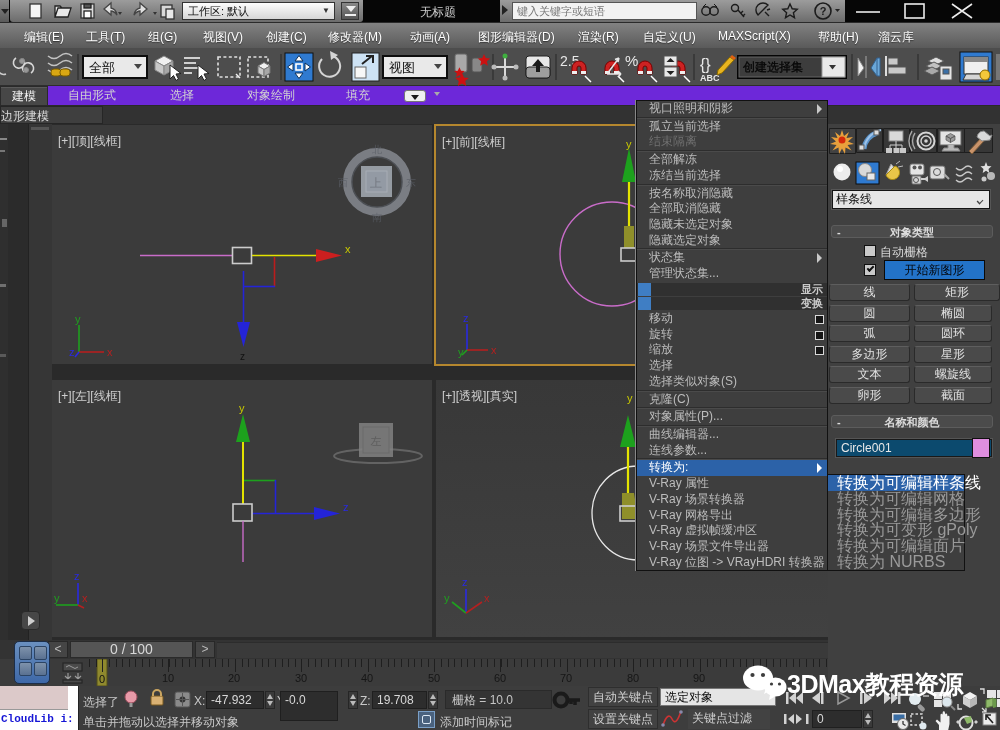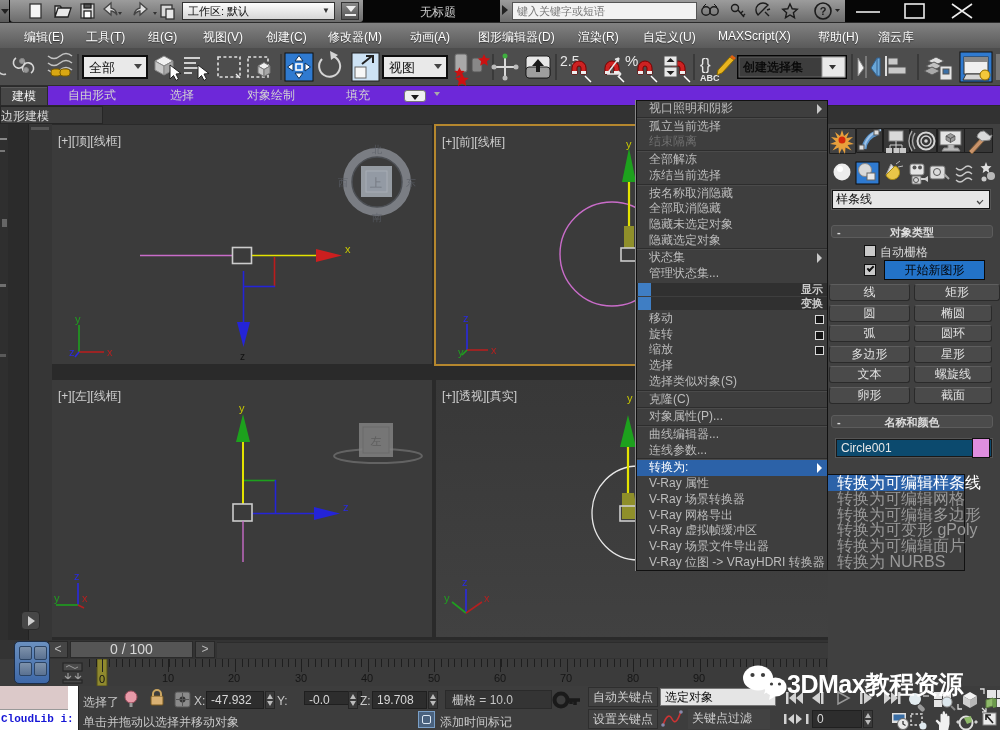--- a/index.html
+++ b/index.html
@@ -485,21 +485,21 @@
       <rect x="31" y="10" width="12" height="9" rx="1" fill="#d9b173" stroke="#7a5a20"></rect>
         <path d="M33 10 v-2 a4 4 0 0 1 8 0 v2" fill="none" stroke="#caa560" stroke-width="2"></path>
       <rect x="55" y="6" width="15" height="15" rx="2" fill="#8a8a8a" stroke="#555"></rect>
         <circle cx="62.5" cy="13.5" r="3" fill="#333"></circle>
         <path d="M62.5 7 v13 M56 13.5 h13" stroke="#555" stroke-width="1"></path>
     </svg>
     <div style="position:absolute;left:194px;top:8px;color:#c9c9c9;font-size:12px">X:</div>
     <div class="fld" style="left:206px;top:5px;width:58px;height:18px">-47.932</div>
     <div class="spinner" style="left:265px;top:5px"></div>
     <div style="position:absolute;left:277px;top:8px;color:#c9c9c9;font-size:12px">Y:</div>
-    <div class="fld" style="left:304px;top:5px;width:58px;height:14px">-0.0</div>
+    <div class="fld" style="left:280px;top:5px;width:58px;height:30px">-0.0</div>
     <div class="spinner" style="left:348px;top:5px"></div>
     <div style="position:absolute;left:360px;top:8px;color:#c9c9c9;font-size:12px">Z:</div>
     <div class="fld" style="left:372px;top:5px;width:55px;height:18px">19.708</div>
     <div class="spinner" style="left:428px;top:5px"></div>
     <div style="position:absolute;left:445px;top:4px;width:107px;height:19px;background:#343434;border:1px solid #2a2a2a;color:#c6c6c6;font-size:12px;line-height:18px;padding-left:6px">栅格 = 10.0</div>
     <div style="position:absolute;left:83px;top:28px;color:#c9c9c9;font-size:12px">单击并拖动以选择并移动对象</div>
     <div style="position:absolute;left:418px;top:25px;width:17px;height:17px;background:#4a627e;border:1px solid #7aa0c8">
         <div style="position:absolute;left:3px;top:3px;width:9px;height:9px;border:1.5px solid #dce8f4;border-radius:2px"></div>
       </div>
     <div style="position:absolute;left:440px;top:28px;color:#c9c9c9;font-size:12px">添加时间标记</div>

